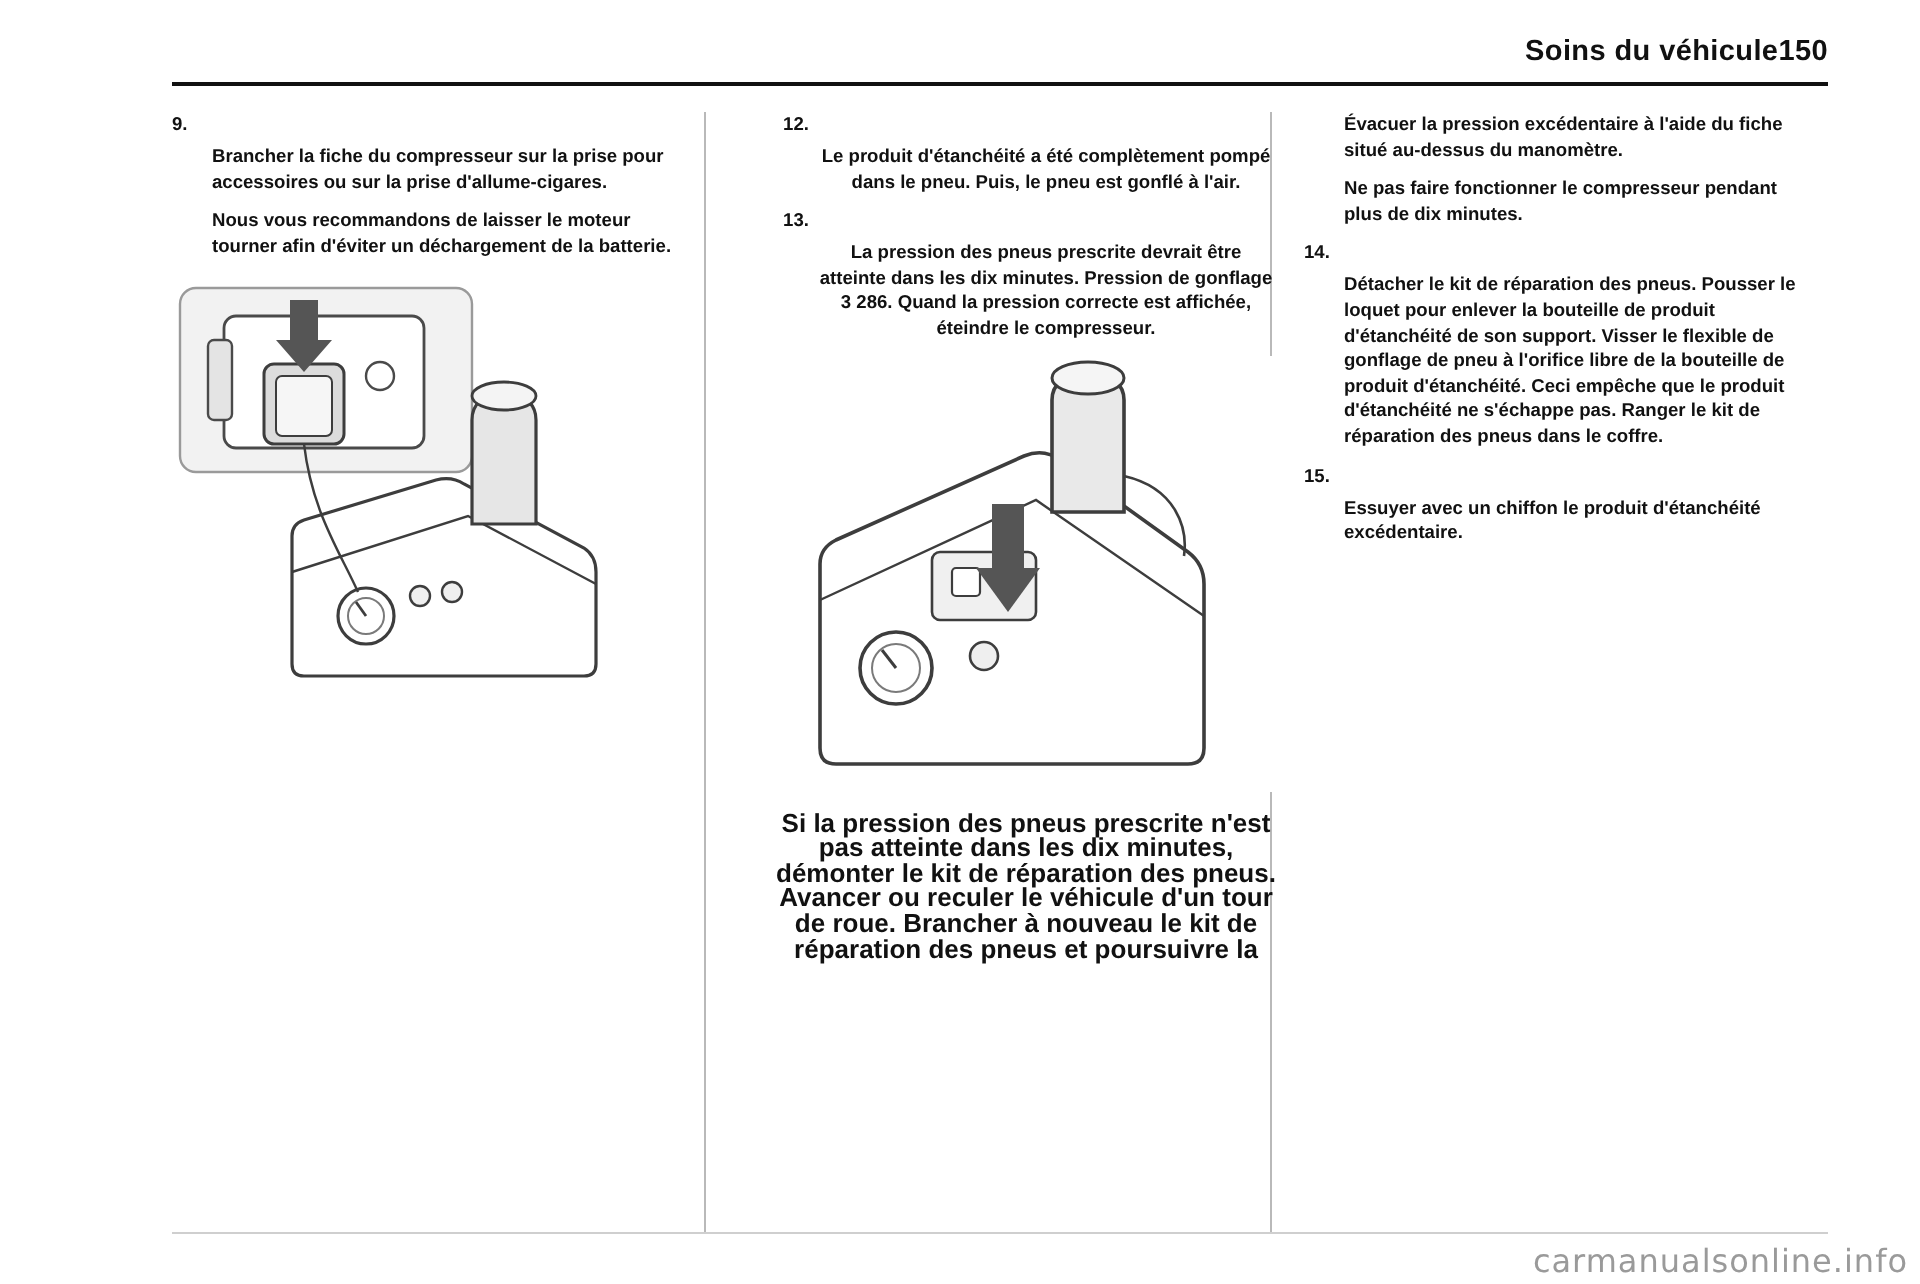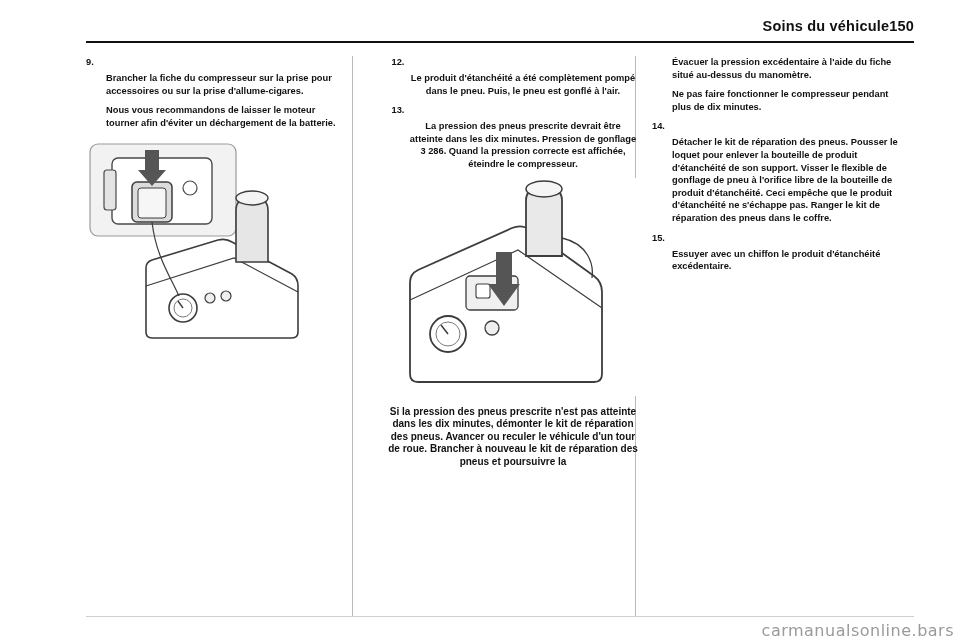--- a/index.html
+++ b/index.html
@@ -83,21 +83,21 @@
     margin-top: 16px;
   }
   .para {
     font-weight: bold;
     font-size: 9.3px;
     line-height: 12.6px;
     margin: 0 0 7px 20px;
   }
   .plain {
     font-weight: bold;
-    font-size: 10px;
+    font-size: 13px;
     line-height: 12.6px;
     margin: 0 0 7px 0;
   }
 
   
   .fig {
     position: relative;
     margin: 6px 0 10px 0;
     background: #ffffff;
   }
@@ -239,15 +239,15 @@
     </div>
 
     <div class="item">
       <div class="num">15.</div>
       <div class="txt">Essuyer avec un chiffon le produit d'étanchéité excédentaire.</div>
     </div>
 
   </div>
 
   <div class="bottom-rule"></div>
-  <div class="watermark">carmanualsonline.bars</div>
+  <div class="watermark">carmanualsonline.info</div>
 
 </div>
 
 </body></html>

